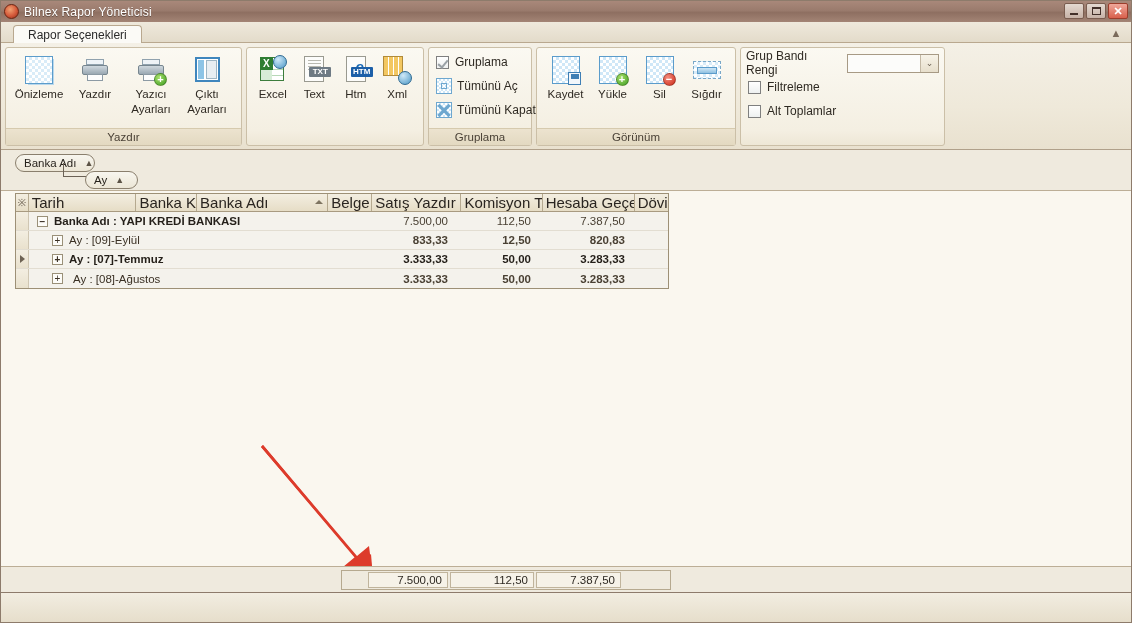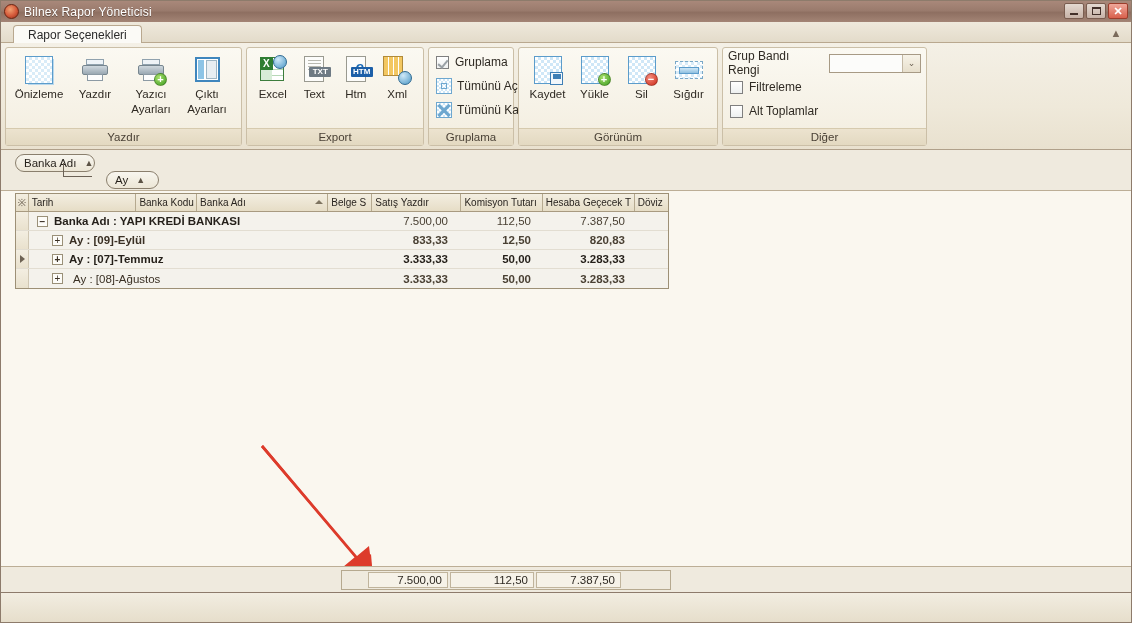--- a/index.html
+++ b/index.html
@@ -190,21 +190,21 @@
   }
   .grid{
     position:absolute;left:14px;top:2px;width:654px;
     border:1px solid #9d9076;
     box-sizing:border-box;
     background:#fff;
   }
   .ghead{display:flex;height:18px;background:linear-gradient(to bottom,#f3eee1,#e6ddc6);border-bottom:1px solid #a89a80;box-sizing:border-box;}
   .gh{
     border-right:1px solid #b5a98f;
-    font-size:10px;color:#2a2520;
+    font-size:15px;color:#2a2520;
     line-height:17px;
     padding-left:3px;
     overflow:hidden;white-space:nowrap;
     box-sizing:border-box;
     position:relative;
   }
   .gh.ind{width:13px;padding:0;text-align:center;color:#6d6253;font-size:10px;}
   .gh .asc{position:absolute;right:4px;top:6px;width:0;height:0;border-left:4px solid transparent;border-right:4px solid transparent;border-bottom:4px solid #7e7461;}
   .grow{display:flex;height:19px;border-bottom:1px solid #e2ddd1;box-sizing:border-box;align-items:center;background:#f4f2ec;}
   .grow .ind{width:13px;height:100%;border-right:1px solid #cfc6b2;background:linear-gradient(to bottom,#f3eee1,#e9e1cd);flex:0 0 13px;box-sizing:border-box;display:flex;align-items:center;justify-content:center;}
@@ -347,24 +347,23 @@
           <div class="lbl">Htm</div>
         </div>
         <div class="bigbtn" style="width:42px">
           <div class="ic">
             <div class="mini-grid"></div>
               <div class="glob"></div>
           </div>
           <div class="lbl">Xml</div>
         </div>
       </div>
-      <div class="group-title">Export</div>
-    </div>
-
-    <div class="group" style="width:86px">
+    </div>
+
+    <div class="group" style="width:104px">
       <div class="group-body" style="flex-direction:column;padding-top:2px;">
         <div class="checkrow">
           <span class="cb checked"></span>
           <span class="tx">Gruplama</span>
         </div>
         <div class="checkrow">
           <span class="smallglyph o"></span>
           <span class="tx">Tümünü Aç</span>
         </div>
         <div class="checkrow">
@@ -421,31 +420,30 @@
         </div>
         <div class="checkrow">
           <span class="cb"></span>
           <span class="tx">Filtreleme</span>
         </div>
         <div class="checkrow">
           <span class="cb"></span>
           <span class="tx">Alt Toplamlar</span>
         </div>
       </div>
-      <div class="group-title">Diğer</div>
     </div>
   </div>
 
   <div class="grouppanel">
     <div class="gbox" style="left:14px;top:4px;width:80px;">
       <span>Banka Adı</span>
       <span class="sortglyph">▲</span>
     </div>
     <div class="gconnector" style="left:62px;top:13px;width:28px;height:13px;"></div>
-    <div class="gbox" style="left:105px;top:21px;width:53px;">
+    <div class="gbox" style="left:84px;top:21px;width:53px;">
       <span>Ay</span>
       <span class="sortglyph">▲</span>
     </div>
   </div>
 
   <div class="gridarea">
 
     <div class="grid">
       <div class="ghead">
         <div class="gh ind">※</div>
@@ -471,21 +469,21 @@
         <div class="num" style="width:91px">7.500,00</div>
         <div class="num" style="width:83px">112,50</div>
         <div class="num" style="width:94px">7.387,50</div>
         <div style="width:34px"></div>
       </div>
 
       <div class="grow">
         <div class="ind"></div>
         <div class="cellgroup" style="padding-left:23px;">
           <span class="expander">+</span>
-          <span style="margin-left:6px;font-weight:bold;">Ay : [09]-Eylül</span>
+          <span style="margin-left:6px;">Ay : [09]-Eylül</span>
         </div>
         <div class="num" style="width:91px">833,33</div>
         <div class="num" style="width:83px">12,50</div>
         <div class="num" style="width:94px">820,83</div>
         <div style="width:34px"></div>
       </div>
 
       <div class="grow bold">
         <div class="ind">
             <span class="rowptr"></span>

